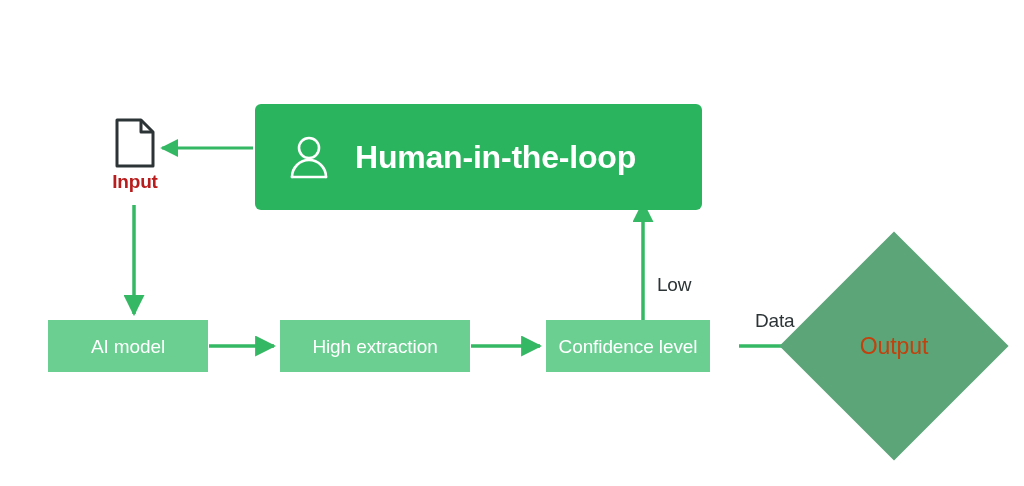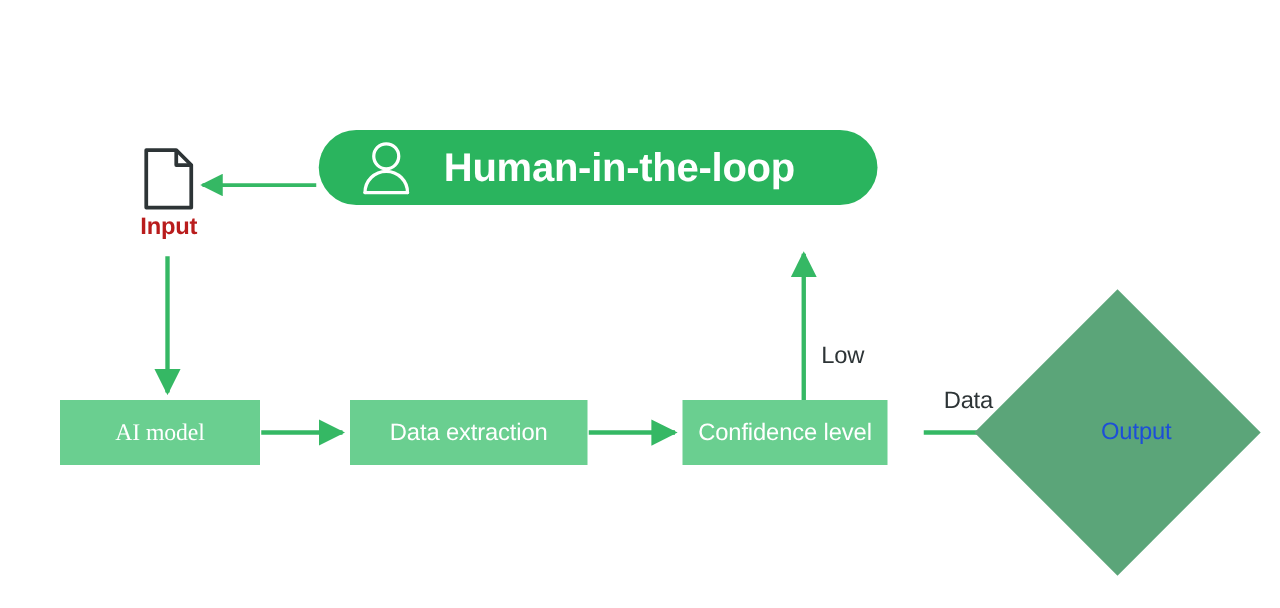--- a/index.html
+++ b/index.html
@@ -29,22 +29,22 @@
     height: 486px;
     pointer-events: none;
   }
 
   
   .banner {
     position: absolute;
     left: 255px;
     top: 104px;
     width: 447px;
-    height: 60px;
-    border-radius: 32px;
+    height: 106px;
+    border-radius: 6px;
     background: #2ab45e;
     display: flex;
     align-items: center;
     box-sizing: border-box;
     padding-left: 34px;
   }
   .banner-icon {
     width: 40px;
     height: 44px;
     flex: 0 0 auto;
@@ -95,21 +95,21 @@
     box-sizing: border-box;
   }
   .proc-label {
     color: #ffffff;
     font-size: 19px;
     font-weight: normal;
     letter-spacing: -0.1px;
     white-space: nowrap;
     line-height: 1;
   }
-  #box-ai-model      { left: 48px;  top: 320px; width: 160px; font-family: Liberation Serif, serif; }
+  #box-ai-model      { left: 48px;  top: 320px; width: 160px; }
   #box-data-extract  { left: 280px; top: 320px; width: 190px; }
   #box-confidence    { left: 546px; top: 320px; width: 164px; }
 
   
   .diamond-node {
     position: absolute;
     left: 813px;
     top: 265px;
     width: 162px;
     height: 162px;
@@ -118,29 +118,29 @@
     position: absolute;
     left: 0;
     top: 0;
     width: 162px;
     height: 162px;
     background: #5ba579;
     transform: rotate(45deg);
   }
   .diamond-label {
     position: absolute;
-    left: 15px;
+    left: 0;
     top: 0;
     width: 162px;
     height: 162px;
     display: flex;
     align-items: center;
     justify-content: center;
-    color: #1d4ed8;
-    font-size: 19px;
+    color: #c2410c;
+    font-size: 23px;
     letter-spacing: -0.1px;
     white-space: nowrap;
   }
 
   
   .edge-label {
     position: absolute;
     font-size: 19px;
     color: #2d3436;
     letter-spacing: -0.2px;
@@ -202,21 +202,21 @@
       <path d="M 27 2 L 27 14 L 39 14" fill="none" stroke="#2d3436" stroke-width="3" stroke-linejoin="round"></path>
     </svg>
     <div class="doc-label">Input</div>
   </div>
 
   <div class="proc-box" id="box-ai-model">
     <span class="proc-label">AI model</span>
   </div>
 
   <div class="proc-box" id="box-data-extract">
-    <span class="proc-label">Data extraction</span>
+    <span class="proc-label">High extraction</span>
   </div>
 
   <div class="proc-box" id="box-confidence">
     <span class="proc-label">Confidence level</span>
   </div>
 
   <div class="diamond-node">
     <div class="diamond-shape"></div>
     <div class="diamond-label">Output</div>
   </div>

